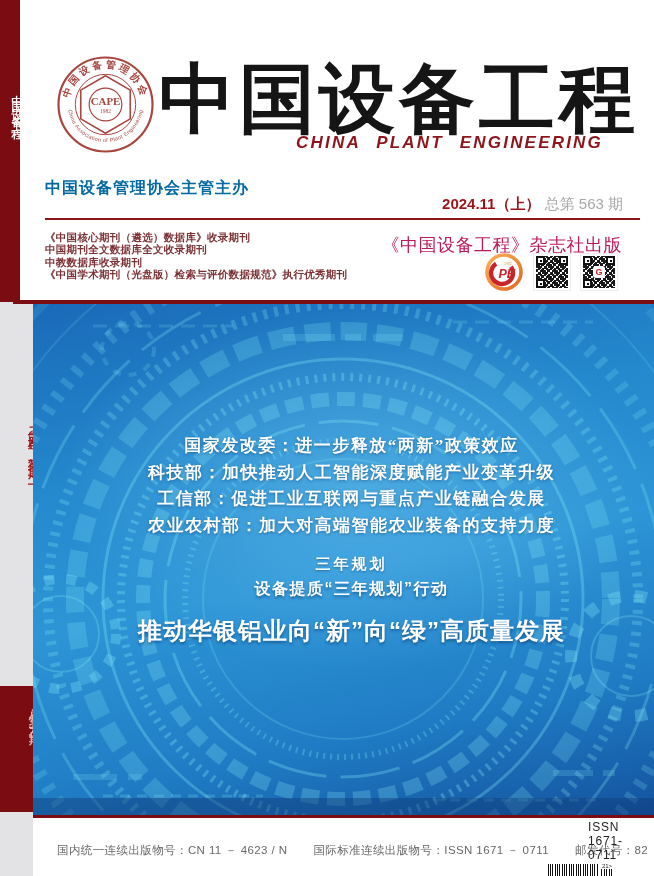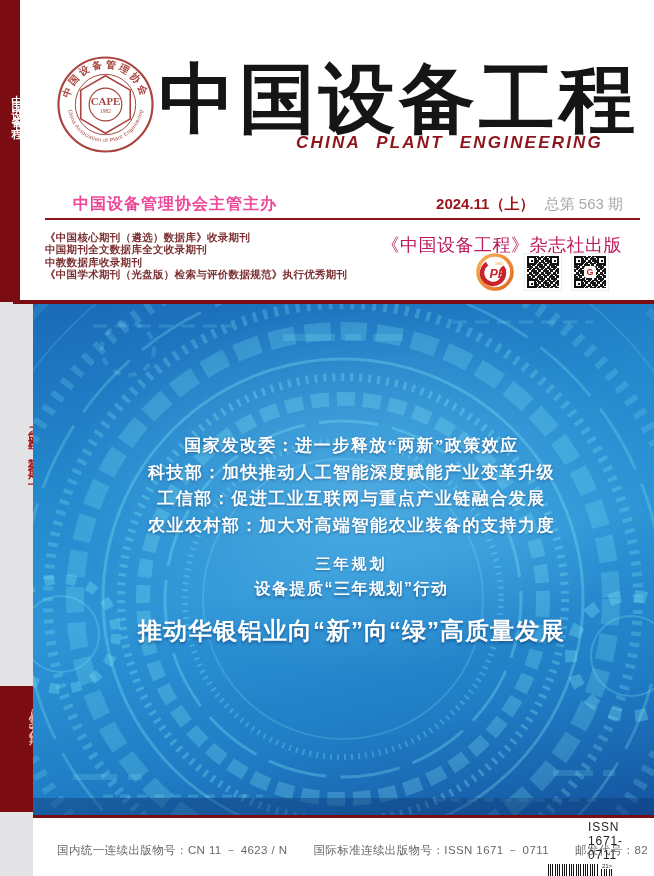--- a/index.html
+++ b/index.html
@@ -36,33 +36,33 @@
     position:absolute; left:159px; top:40px; width:492px; height:120px;
     font-family:"DejaVu Serif", serif; font-weight:900; font-size:76px; line-height:118px;
     letter-spacing:4px; color:#151515; white-space:nowrap;
   }
   .title-en {
     position:absolute; right:51px; top:133px;
     font-style:italic; font-weight:bold; font-size:17px; color:#8e151b;
     letter-spacing:2.2px; word-spacing:9px; white-space:nowrap;
   }
   .supervisor {
-    position:absolute; left:45px; top:194px;
-    font-size:16px; font-weight:bold; color:#ec4899; letter-spacing:1px;margin-left:28px;
+    position:absolute; left:45px; top:178px;
+    font-size:16px; font-weight:bold; color:#0369a1; letter-spacing:1px;
   }
   .dateline { position:absolute; right:31px; top:195px; font-size:15px; white-space:nowrap; }
   .dateline .date { color:#9c1418; font-weight:bold; }
-  .dateline .no { color:#a8a8a8; margin-left:6px; }
+  .dateline .no { color:#a8a8a8; }
   .head-rule { position:absolute; left:45px; right:14px; top:218px; height:2px; background:#8c1519; }
   .index-list {
     position:absolute; left:45px; top:231px; font-size:10.5px; line-height:12.4px;
     color:#7c3234; font-weight:bold; letter-spacing:.3px;
   }
   .publisher { position:absolute; right:32px; top:233px; font-size:18px; color:#be185d; letter-spacing:.5px; }
-  .logo-row { position:absolute; right:45px; top:252px; display:flex; gap:9px; align-items:center; }
+  .logo-row { position:absolute; right:36px; top:252px; display:flex; gap:9px; align-items:center; }
   .cpe-logo { width:40px; height:40px; }
   .qr { width:38px; height:38px; background:#fff; position:relative; border:1px solid #eee; }
   .qr .noise {
     position:absolute; inset:2px;
     background:
       conic-gradient(#191919 25%, transparent 0 50%, #191919 0 75%, transparent 0) 0 0/4px 4px,
       conic-gradient(#191919 25%, transparent 0 50%, #191919 0 75%, transparent 0) 2px 1px/6px 6px;
   }
   .finder { position:absolute; width:9px; height:9px; border:2px solid #111; background:#fff; }
   .finder::after { content:""; position:absolute; left:1.5px; top:1.5px; width:2px; height:2px; background:#111; }

